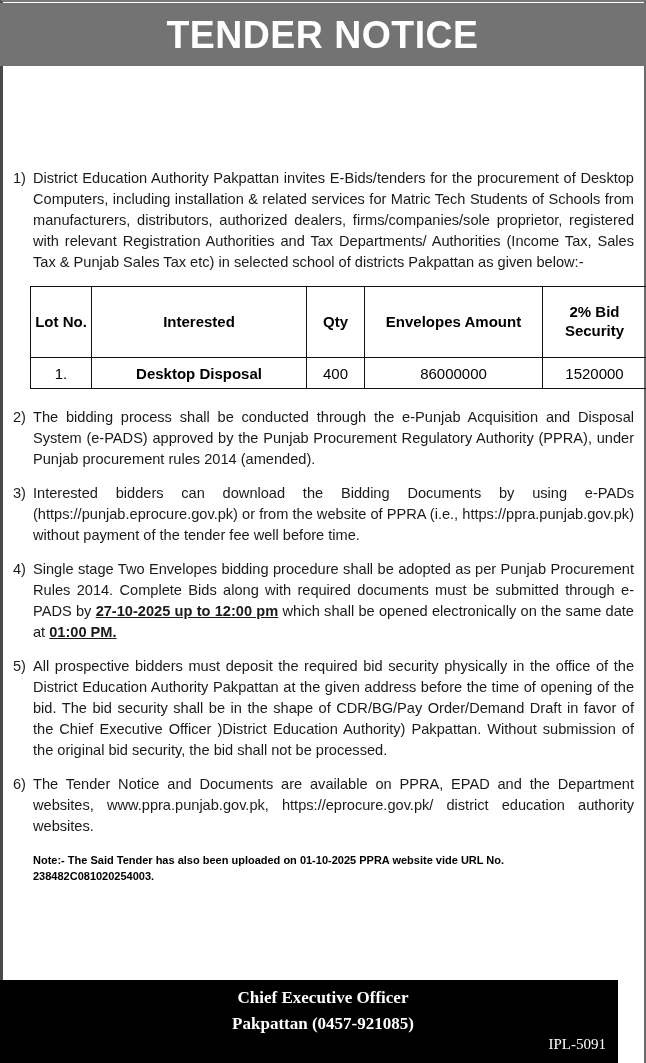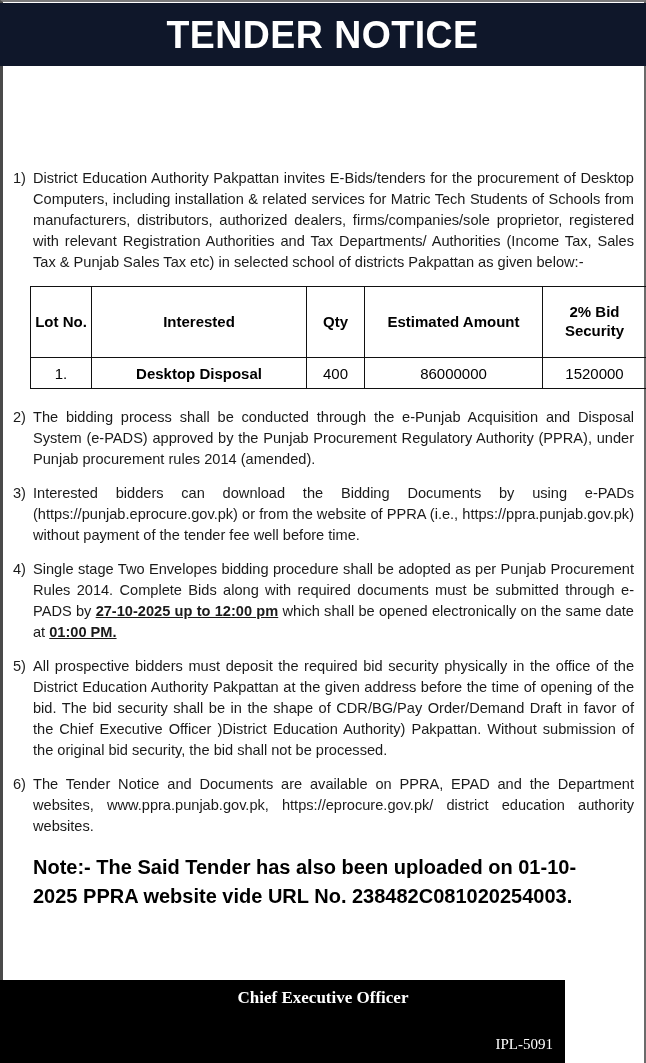--- a/index.html
+++ b/index.html
@@ -30,21 +30,21 @@
     pointer-events: none;
   }
 
   
   .title-band {
     position: absolute;
     left: 0;
     top: 3px;
     width: 646px;
     height: 63px;
-    background: #0f172a;
+    background: #737373;
     display: flex;
     align-items: center;
     justify-content: center;
   }
   .title-band .title-text {
     color: #ffffff;
     font-family: "Liberation Sans", sans-serif;
     font-weight: bold;
     font-size: 39px;
     letter-spacing: 0.5px;
@@ -144,32 +144,32 @@
   .col-amt   { width: 175px; }
   .col-sec   { width: 101px; }
 
   
   .note {
     padding-left: 33px;
     padding-right: 26px;
     margin-top: 16px;
     font-family: "Liberation Sans", sans-serif;
     font-weight: bold;
-    font-size: 20px;
+    font-size: 11px;
     line-height: 1.45;
     color: #000;
     text-align: left;
   }
 
   
   .footer-band {
     position: absolute;
     left: 0;
     bottom: 0;
-    width: 565px;
+    width: 618px;
     height: 83px;
     background: #000000;
   }
   .footer-center {
     position: absolute;
     left: 0;
     top: 5px;
     width: 646px;
     text-align: center;
   }
@@ -209,21 +209,21 @@
       <span>District Education Authority Pakpattan invites E-Bids/tenders for the procurement of Desktop Computers, including installation &amp; related services for Matric Tech Students of Schools from manufacturers, distributors, authorized dealers, firms/companies/sole proprietor, registered with relevant Registration Authorities and Tax Departments/ Authorities (Income Tax, Sales Tax &amp; Punjab Sales Tax etc) in selected school of districts Pakpattan as given below:-</span>
     </div>
 
     <div class="tbl-wrap">
       <table class="lot-table">
         <thead>
           <tr>
             <th class="col-lot">Lot No.</th>
             <th class="col-desc">Interested</th>
             <th class="col-qty">Qty</th>
-            <th class="col-amt">Estimated Amount</th>
+            <th class="col-amt">Envelopes Amount</th>
             <th class="col-sec">2% Bid Security</th>
           </tr>
         </thead>
         <tbody>
           <tr>
             <td>1.</td>
             <td class="desc-cell">Desktop Disposal</td>
             <td>400</td>
             <td>86000000</td>
             <td>1520000</td>
@@ -256,17 +256,18 @@
       <span>The Tender Notice and Documents are available on PPRA, EPAD and the Department websites, www.ppra.punjab.gov.pk, https://eprocure.gov.pk/ district education authority websites.</span>
     </div>
 
     <div class="note">Note:- The Said Tender has also been uploaded on 01-10-2025 PPRA website vide URL No. 238482C081020254003.</div>
 
   </div>
 
   <div class="footer-band">
     <div class="footer-center">
       <div>Chief Executive Officer</div>
+      <div>Pakpattan (0457-921085)</div>
     </div>
     <div class="footer-ipl">IPL-5091</div>
   </div>
 
 </div>
 
 </body></html>

